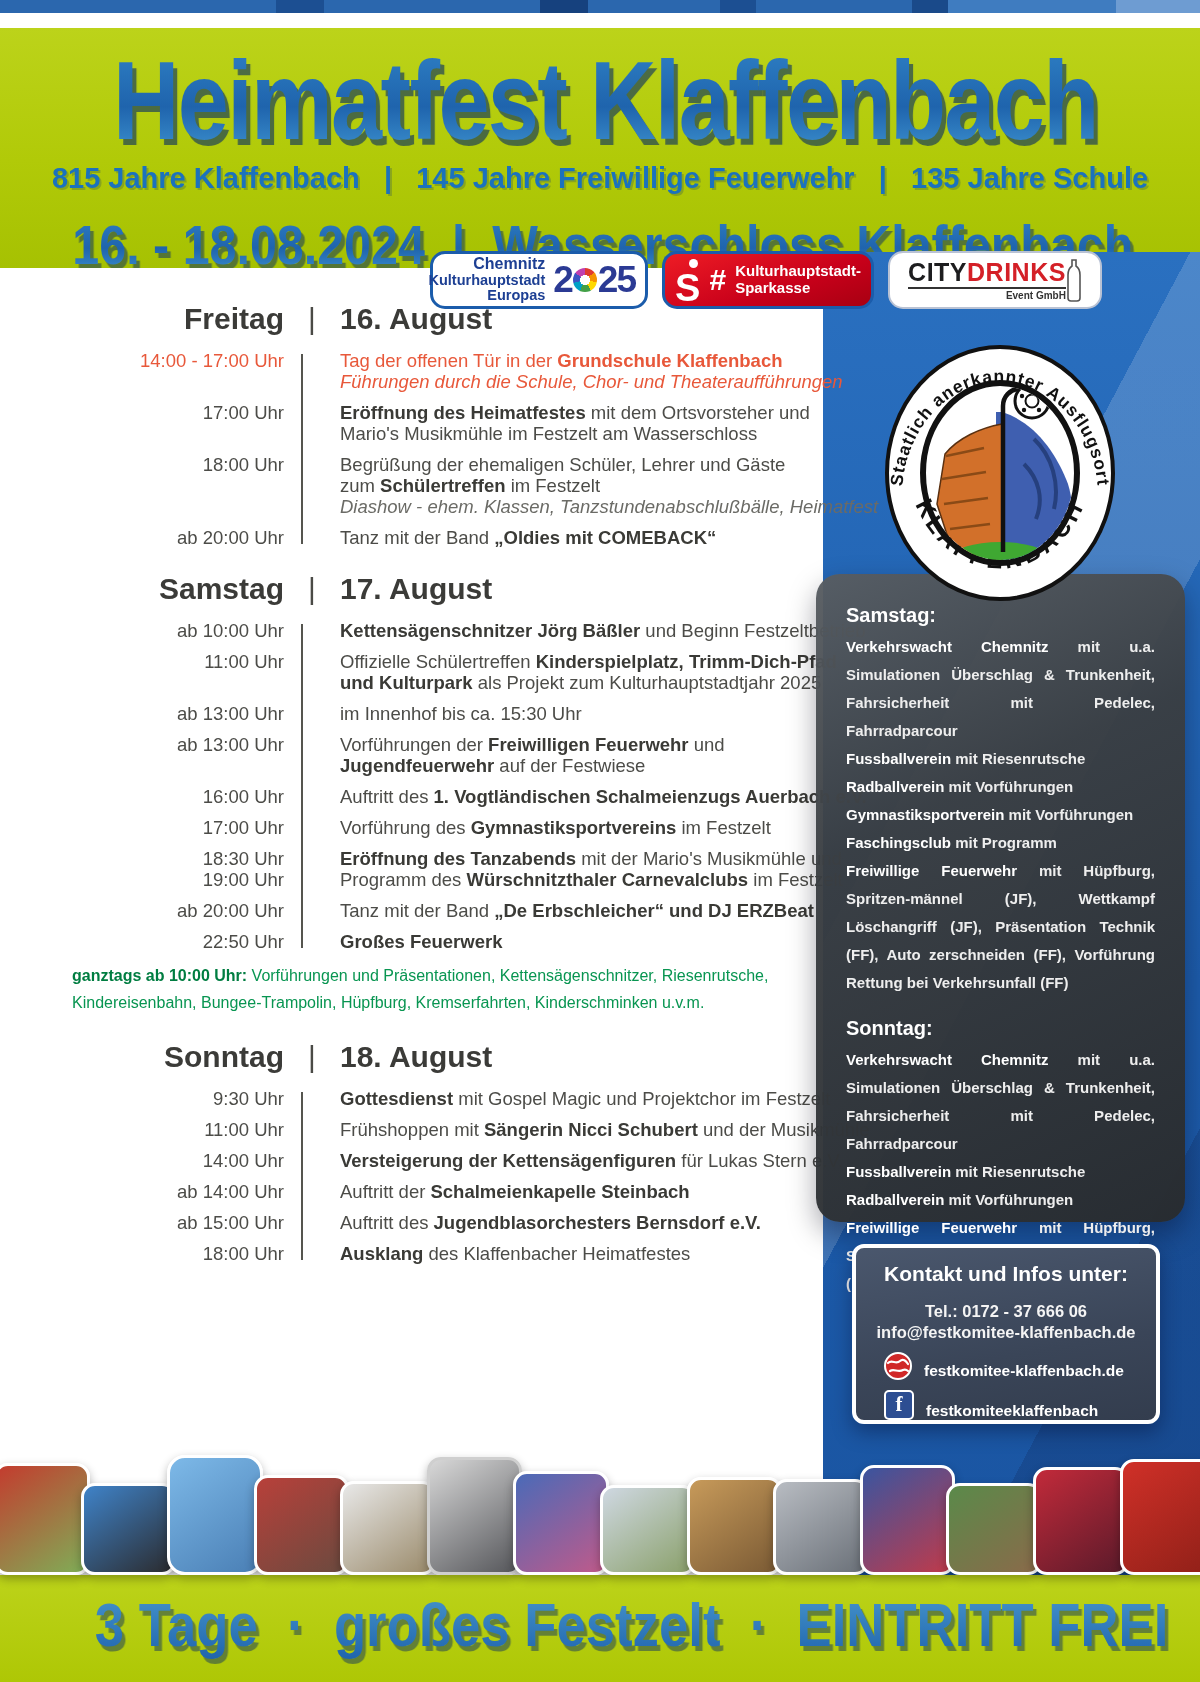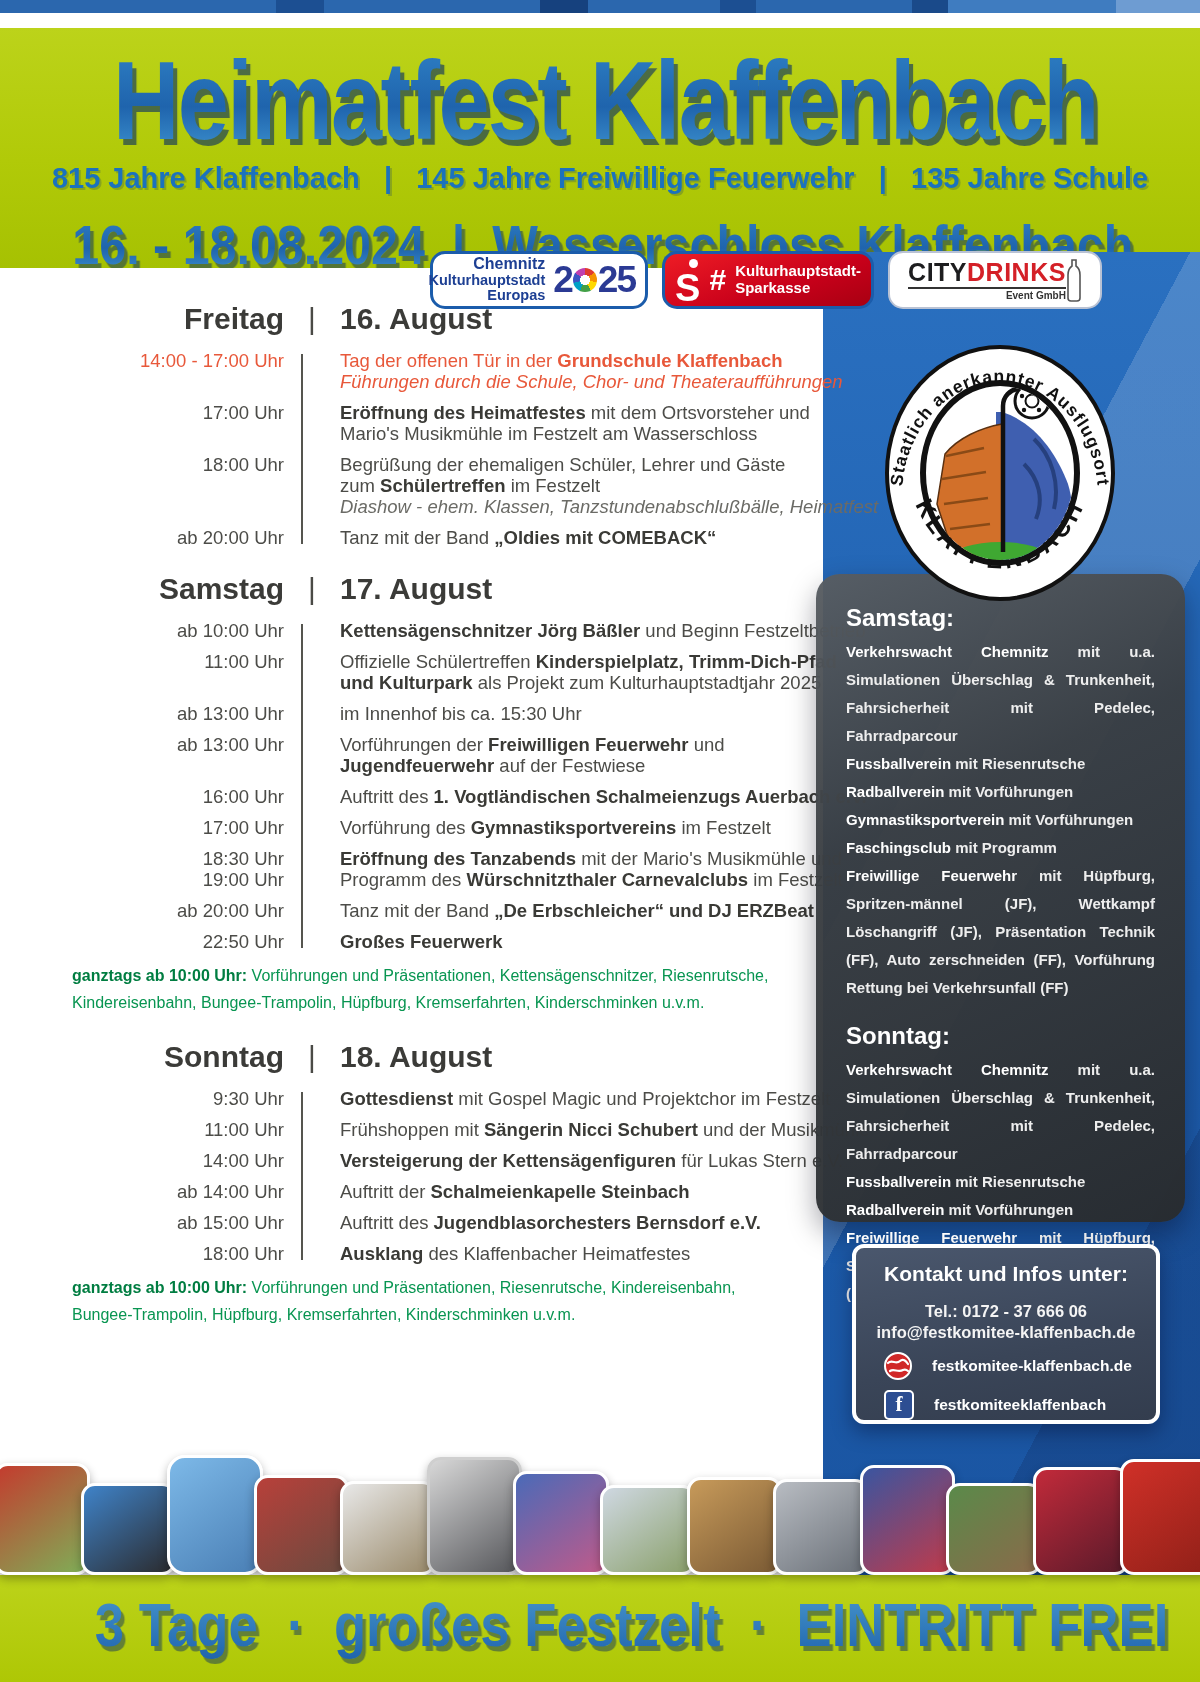--- a/index.html
+++ b/index.html
@@ -105,35 +105,35 @@
   .section{margin-bottom:24px;}
   
   .badge{position:absolute;left:61px;top:92px;width:232px;height:258px;z-index:5;}
   
   .side-panel{
     position:absolute;left:-7px;top:322px;width:369px;height:648px;box-sizing:border-box;
     background:linear-gradient(155deg,rgba(88,93,98,.96) 0%,rgba(58,62,66,.96) 35%,rgba(40,43,46,.97) 100%);
     border-radius:24px;box-shadow:0 12px 28px rgba(0,0,20,.35);
     padding:30px 30px 0 30px;z-index:4;color:#f2f2f2;
   }
-  .sp-heading{margin:0 0 6px 0;font-size:24px;font-weight:700;color:#fff;}
+  .sp-heading{margin:0 0 6px 0;font-size:20px;font-weight:700;color:#fff;}
   .sp-entry{margin:0;font-size:15px;line-height:28px;text-align:justify;color:#eeeeee;font-weight:bold;}
   .sp-entry strong{color:#fff;}
   .sp-group{margin-bottom:20px;}
   
   .kontakt{
     position:absolute;left:29px;top:992px;width:308px;height:180px;box-sizing:border-box;
     background:linear-gradient(170deg,#4a576d 0%,#3a4558 60%,#333d4e 100%);
     border:4px solid #fff;border-radius:12px;box-shadow:0 8px 20px rgba(0,0,30,.35);
     padding:14px 18px 0 18px;z-index:6;text-align:center;
   }
   .kt-heading{margin:0;font-size:21px;font-weight:700;color:#fff;}
   .kt-tel{margin:16px 0 0 0;font-size:16.5px;font-weight:700;color:#f4f4f4;}
   .kt-mail{margin:2px 0 0 0;font-size:16.5px;font-weight:700;color:#f4f4f4;}
-  .kt-row{display:flex;align-items:center;gap:20px;margin:10px 0 0 10px;text-align:left;}
+  .kt-row{display:flex;align-items:flex-end;gap:12px;margin:10px 0 0 10px;text-align:left;}
   .kt-row .kt-label{font-size:15.5px;font-weight:700;color:#fff;}
   .icon-globe{width:28px;height:28px;flex:none;}
   .icon-fb{width:26px;height:26px;flex:none;background:#2d4e92;border:2px solid #fff;border-radius:5px;
     color:#fff;font-weight:700;font-size:21px;line-height:24px;text-align:center;font-family:"Liberation Serif",serif;}
   
   .photos{position:absolute;left:-6px;top:1455px;width:1212px;height:120px;display:flex;
     align-items:flex-end;z-index:40;}
   .photo{
     border:3px solid #fff;border-radius:14px;box-shadow:0 4px 10px rgba(0,0,0,.3);
     margin-right:-9px;flex:1 1 0;box-sizing:border-box;
@@ -472,24 +472,20 @@
           </div>
           <div class="srow">
             <div class="time">
               <div>18:00 Uhr</div>
             </div>
             <div class="content">
               <div class="line"><span class="b ">Ausklang</span><span> des Klaffenbacher Heimatfestes</span></div>
             </div>
           </div>
         </div>
-        <div class="note">
-          <div class="line"><span class="b ">ganztags ab 10:00 Uhr:</span><span> Vorführungen und Präsentationen, Riesenrutsche, Kindereisenbahn,</span></div>
-          <div class="line"><span>Bungee-Trampolin, Hüpfburg, Kremserfahrten, Kinderschminken u.v.m.</span></div>
-        </div>
       </section>
     </div>
 </div>
 
 <div class="photos" id="photoStrip">
     <div class="photo" style="background: linear-gradient(145deg, rgb(196, 59, 46) 0%, rgb(127, 174, 87) 100%);"></div>
     <div class="photo" style="background: linear-gradient(145deg, rgb(63, 131, 201) 0%, rgb(43, 43, 46) 100%);"></div>
     <div class="photo" style="background: linear-gradient(145deg, rgb(125, 185, 232) 0%, rgb(74, 127, 181) 100%);"></div>
     <div class="photo" style="background: linear-gradient(145deg, rgb(184, 64, 58) 0%, rgb(107, 74, 63) 100%);"></div>
     <div class="photo" style="background: linear-gradient(145deg, rgb(232, 232, 232) 0%, rgb(154, 138, 106) 100%);"></div>

